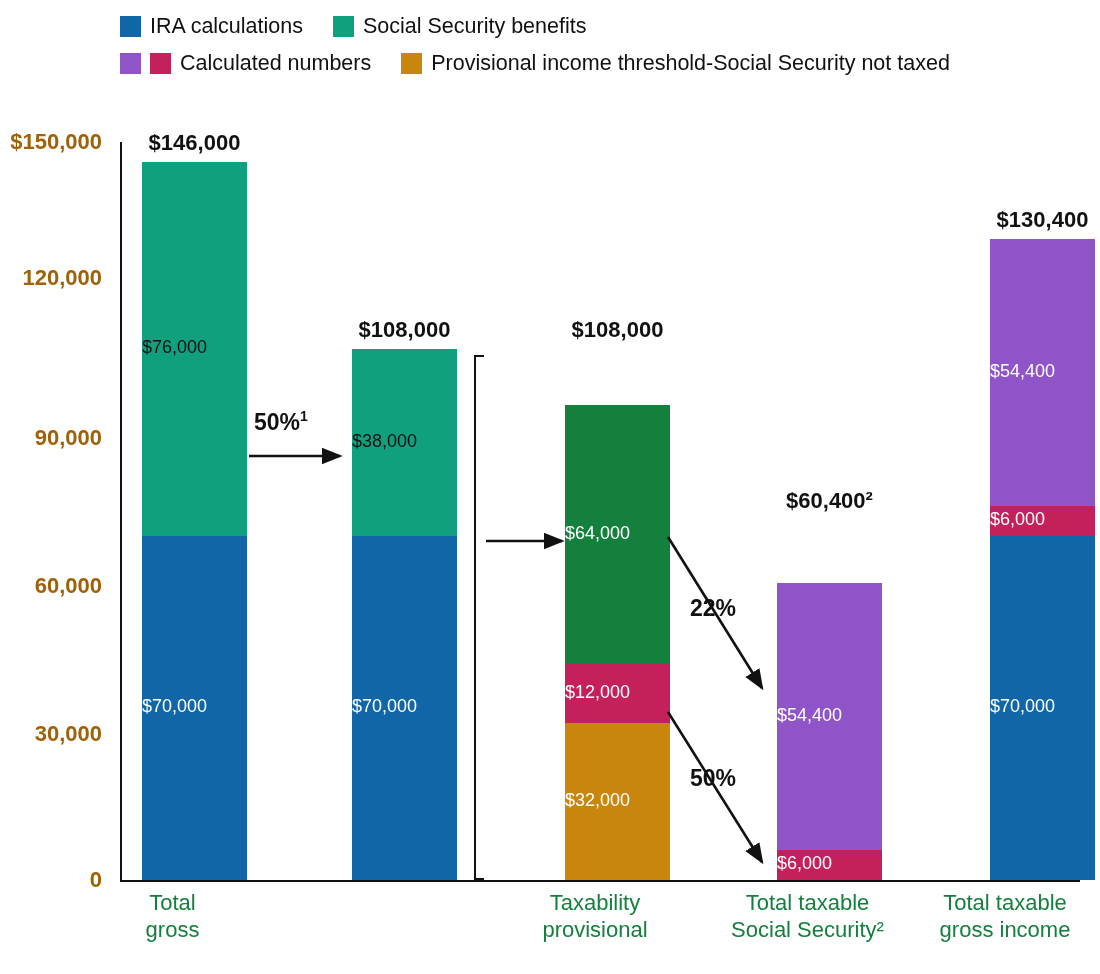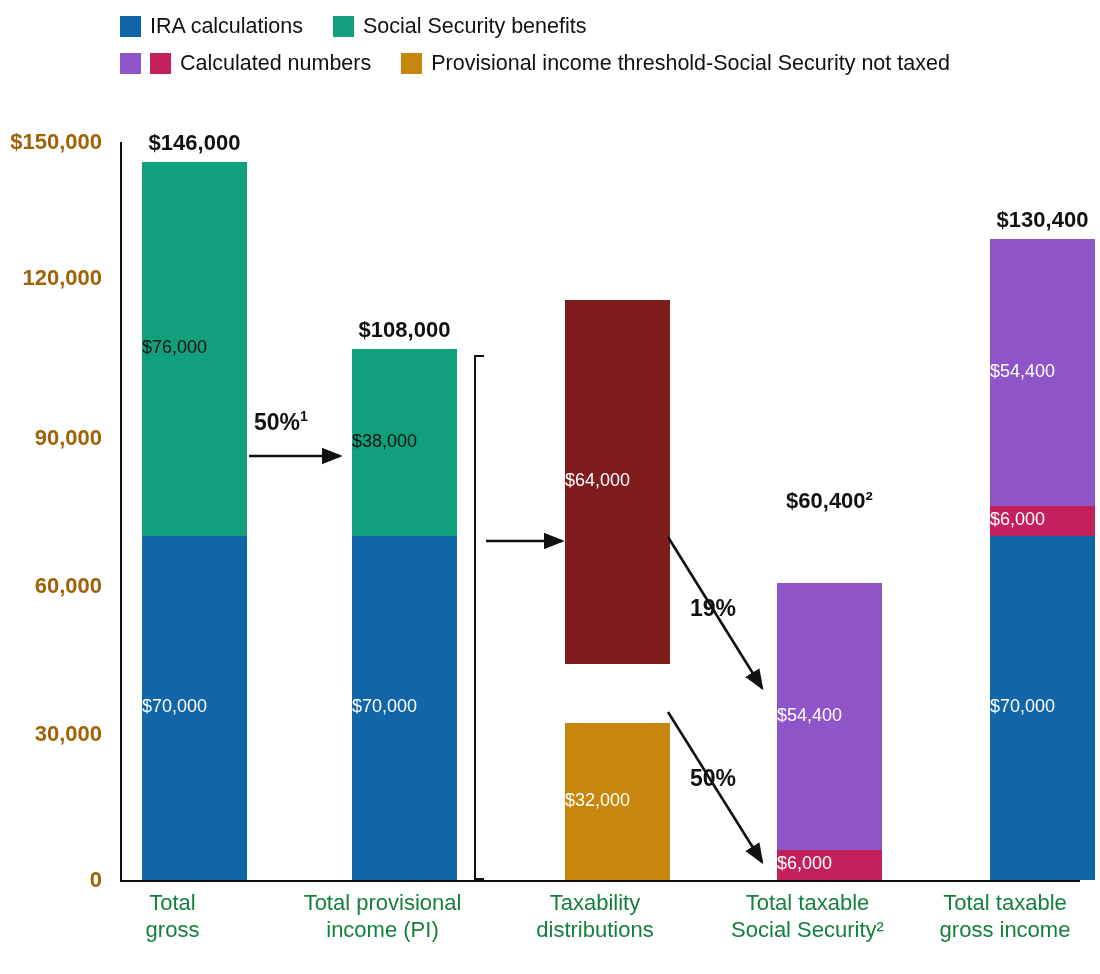--- a/index.html
+++ b/index.html
@@ -219,22 +219,25 @@
       <div class="bar" style="background:#11a07e; bottom:344px; height:187px;">
         <div class="seg-label" style="top:50%; margin-top:-11px; color:#111111;">$38,000</div>
       </div>
       <div class="bar" style="background:#1166a8; bottom:0; height:344px;">
         <div class="seg-label" style="top:50%; margin-top:-11px; color:#ffffff;">$70,000</div>
       </div>
     </div>
 
     <div class="bar-group" style="left:443px; width:105px; height:531px;">
       <div class="bar-total" style="top:-32px;">$108,000</div>
-      <div class="bar" style="background:#7f1d1d; bottom:216px; height:364px;">
+      <div class="bar" style="background:#15803d; bottom:216px; height:259px;">
         <div class="seg-label" style="top:50%; margin-top:-11px; color:#ffffff;">$64,000</div>
+      </div>
+      <div class="bar" style="background:#c4215c; bottom:157px; height:59px;">
+        <div class="seg-label" style="top:50%; margin-top:-11px; color:#ffffff;">$12,000</div>
       </div>
       <div class="bar" style="background:#c8860d; bottom:0; height:157px;">
         <div class="seg-label" style="top:50%; margin-top:-11px; color:#ffffff;">$32,000</div>
       </div>
     </div>
 
     <div class="bar-group" style="left:655px; width:105px; height:360px;">
       <div class="bar-total" style="top:-32px;">$60,400²</div>
       <div class="bar" style="background:#8e54c8; bottom:30px; height:267px;">
         <div class="seg-label" style="top:50%; margin-top:-11px; color:#ffffff;">$54,400</div>
@@ -270,37 +273,33 @@
     <line x1="249" y1="456" x2="340" y2="456" stroke="#111111" stroke-width="2.6" marker-end="url(#ah)"></line>
     <line x1="486" y1="541" x2="562" y2="541" stroke="#111111" stroke-width="2.6" marker-end="url(#ah)"></line>
     <line x1="668" y1="537" x2="762" y2="688" stroke="#111111" stroke-width="2.6" marker-end="url(#ah)"></line>
     <line x1="668" y1="712" x2="762" y2="862" stroke="#111111" stroke-width="2.6" marker-end="url(#ah)"></line>
   </svg>
 
   <div class="annot" style="left:254px; top:408px;">
     <span>50%</span><sup>1</sup>
   </div>
   <div class="annot" style="left:690px; top:595px;">
-    <span>19%</span>
+    <span>22%</span>
   </div>
   <div class="annot" style="left:690px; top:765px;">
     <span>50%</span>
   </div>
 
   <div class="cat-label" style="left:90px; width:165px;">
     <div>Total</div>
     <div>gross</div>
   </div>
-  <div class="cat-label" style="left:275px; width:215px;">
-    <div>Total provisional</div>
-    <div>income (PI)</div>
-  </div>
   <div class="cat-label" style="left:500px; width:190px;">
     <div>Taxability</div>
-    <div>distributions</div>
+    <div>provisional</div>
   </div>
   <div class="cat-label" style="left:705px; width:205px;">
     <div>Total taxable</div>
     <div>Social Security²</div>
   </div>
   <div class="cat-label" style="left:915px; width:180px;">
     <div>Total taxable</div>
     <div>gross income</div>
   </div>
 

